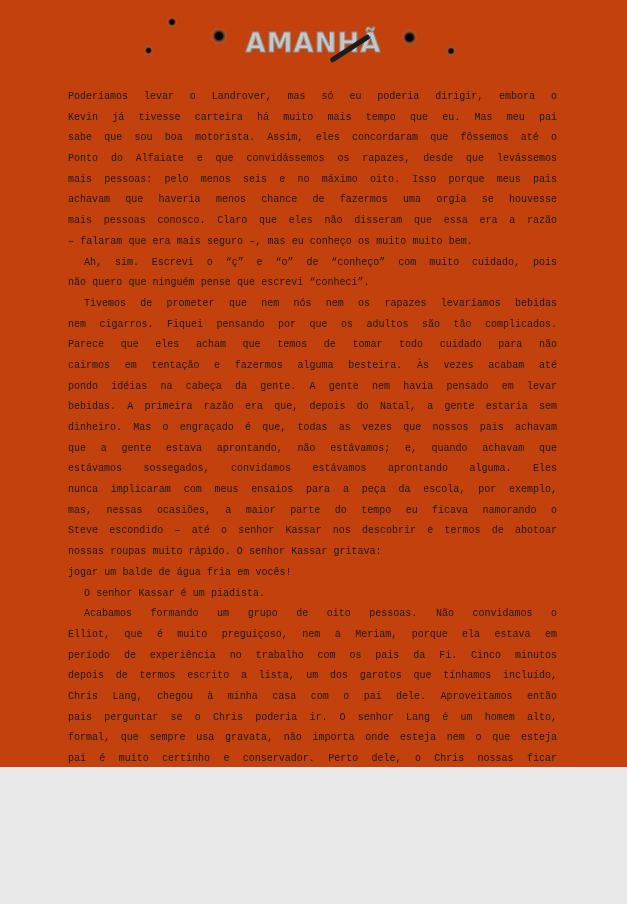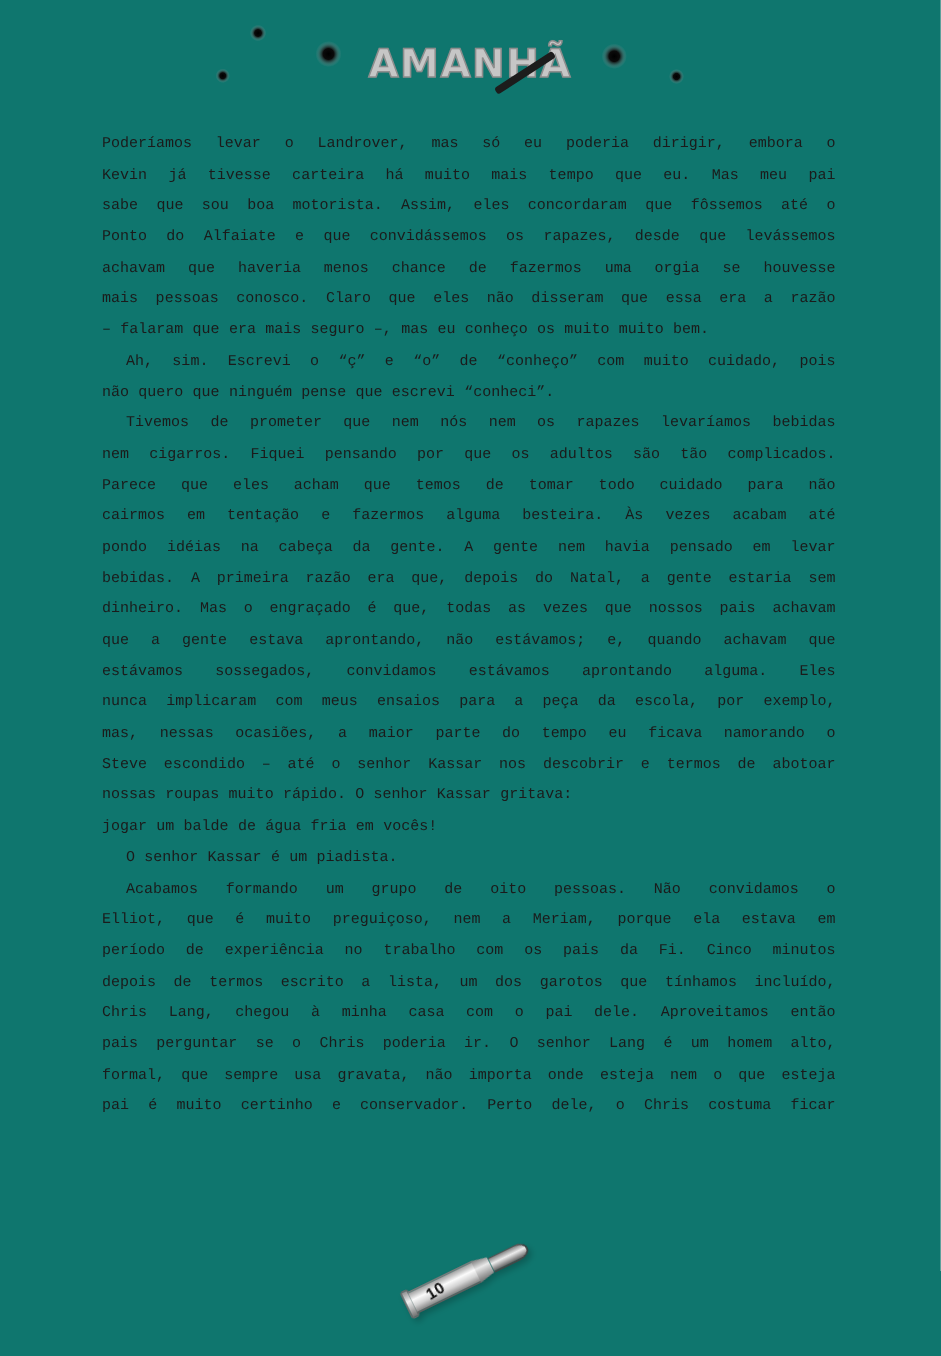--- a/index.html
+++ b/index.html
@@ -1,20 +1,20 @@
 <!DOCTYPE html>
 <html><head>
 <meta charset="utf-8">
 <style>
   html,body { margin:0; padding:0; }
   body { background:#e8e8e8; font-family:"Liberation Serif","DejaVu Serif",serif; }
 
   .page {
-    position:relative; width:627px; height:904px; margin:0 auto;
-    background:#0f766e; overflow:hidden;
+    position:relative; width:627px; height:767px; margin:0 auto;
+    background:#c2410c; overflow:hidden;
   }
 
   
   .page-header { position:absolute; left:0; top:0; width:627px; height:84px; }
 
   .chapter-title {
     position:absolute; left:0; right:0; top:28px; text-align:center;
     font-family:"DejaVu Sans","Liberation Sans",sans-serif;
     font-weight:bold; font-size:26px; letter-spacing:1px;
     color:#c6c6c6;
@@ -131,20 +131,21 @@
 
     <div class="chapter-title">AMANHÃ</div>
     <div class="slash-mark"></div>
   </header>
 
   <main class="text-block">
       <div class="line">Poderíamos levar o Landrover, mas só eu poderia dirigir, embora o</div>
       <div class="line">Kevin já tivesse carteira há muito mais tempo que eu. Mas meu pai</div>
       <div class="line">sabe que sou boa motorista. Assim, eles concordaram que fôssemos até o</div>
       <div class="line">Ponto do Alfaiate e que convidássemos os rapazes, desde que levássemos</div>
+      <div class="line">mais pessoas: pelo menos seis e no máximo oito. Isso porque meus pais</div>
       <div class="line">achavam que haveria menos chance de fazermos uma orgia se houvesse</div>
       <div class="line">mais pessoas conosco. Claro que eles não disseram que essa era a razão</div>
       <div class="line last">– falaram que era mais seguro –, mas eu conheço os muito muito bem.</div>
       <div class="line indent">Ah, sim. Escrevi o “ç” e “o” de “conheço” com muito cuidado, pois</div>
       <div class="line last">não quero que ninguém pense que escrevi “conheci”.</div>
       <div class="line indent">Tivemos de prometer que nem nós nem os rapazes levaríamos bebidas</div>
       <div class="line">nem cigarros. Fiquei pensando por que os adultos são tão complicados.</div>
       <div class="line">Parece que eles acham que temos de tomar todo cuidado para não</div>
       <div class="line">cairmos em tentação e fazermos alguma besteira. Às vezes acabam até</div>
       <div class="line">pondo idéias na cabeça da gente. A gente nem havia pensado em levar</div>
@@ -158,21 +159,21 @@
       <div class="line last">nossas roupas muito rápido. O senhor Kassar gritava:</div>
       <div class="line last">jogar um balde de água fria em vocês!</div>
       <div class="line indent last">O senhor Kassar é um piadista.</div>
       <div class="line indent">Acabamos formando um grupo de oito pessoas. Não convidamos o</div>
       <div class="line">Elliot, que é muito preguiçoso, nem a Meriam, porque ela estava em</div>
       <div class="line">período de experiência no trabalho com os pais da Fi. Cinco minutos</div>
       <div class="line">depois de termos escrito a lista, um dos garotos que tínhamos incluído,</div>
       <div class="line">Chris Lang, chegou à minha casa com o pai dele. Aproveitamos então</div>
       <div class="line">pais perguntar se o Chris poderia ir. O senhor Lang é um homem alto,</div>
       <div class="line">formal, que sempre usa gravata, não importa onde esteja nem o que esteja</div>
-      <div class="line">pai é muito certinho e conservador. Perto dele, o Chris costuma ficar</div>
+      <div class="line">pai é muito certinho e conservador. Perto dele, o Chris nossas ficar</div>
     </main>
 
   <footer>
     <div class="bullet">
       <div class="rim"></div>
       <div class="casing">
         <span class="page-number">10</span>
       </div>
       <div class="neck"></div>
       <div class="nose"></div>

